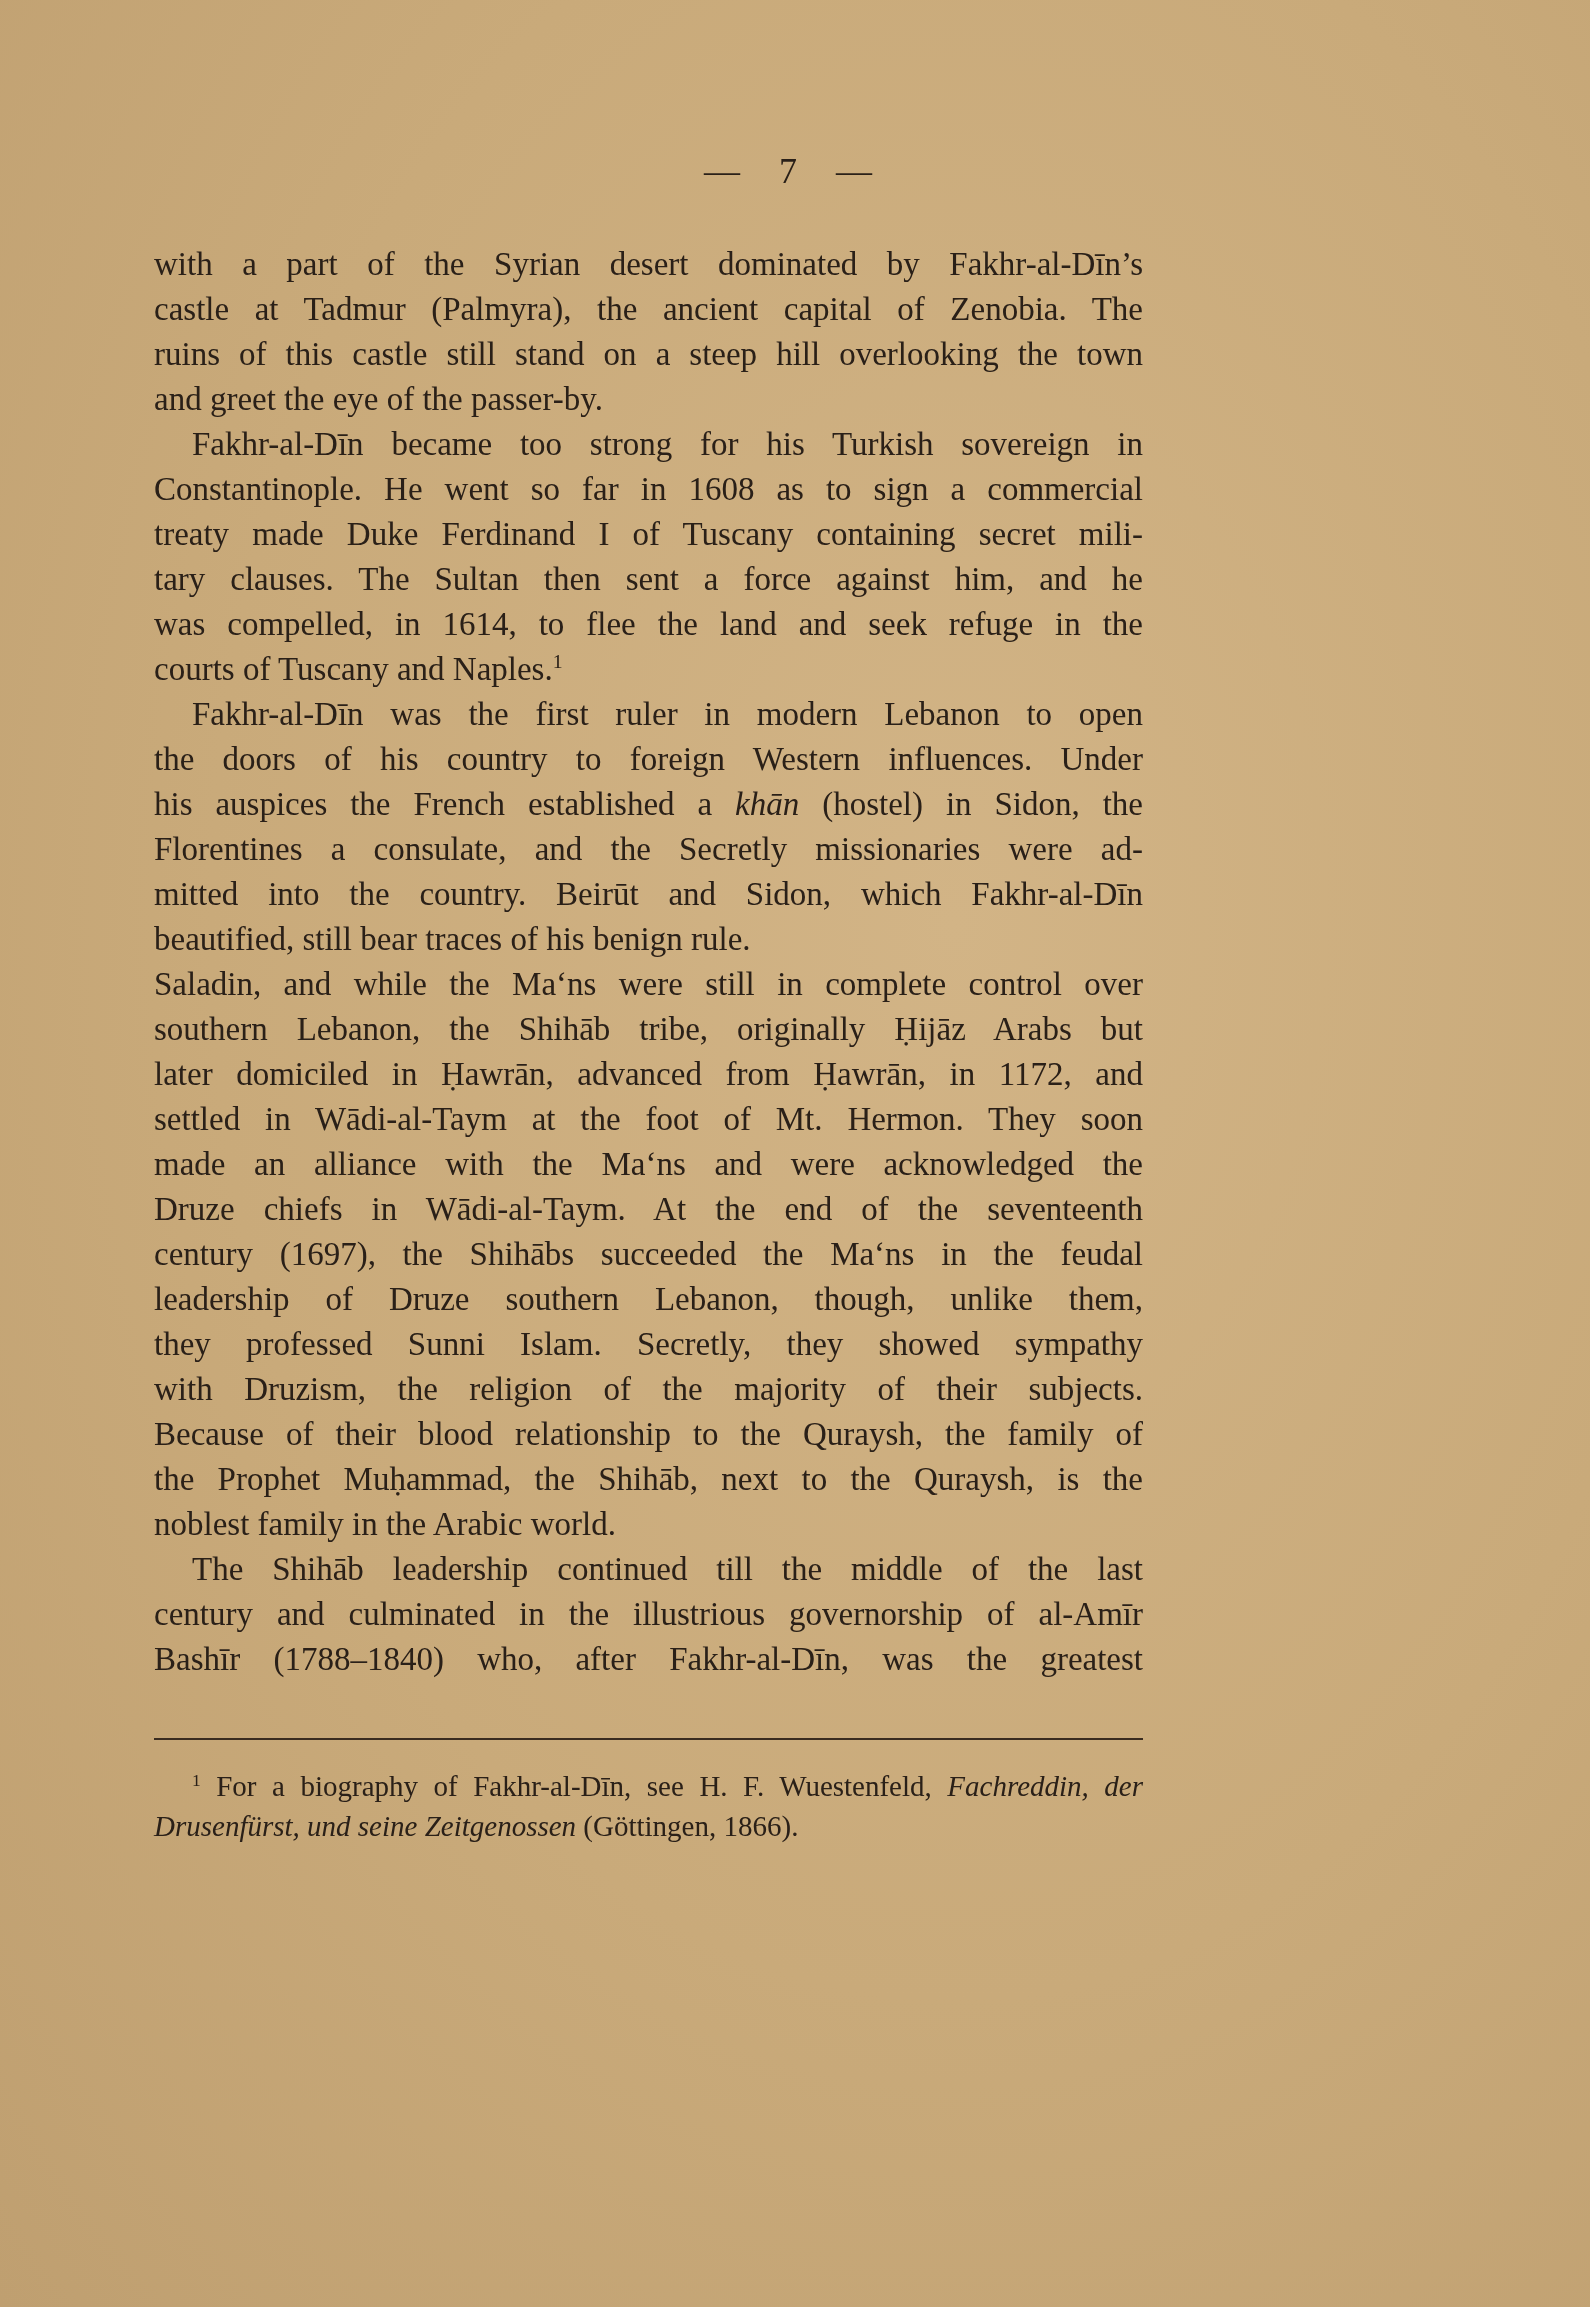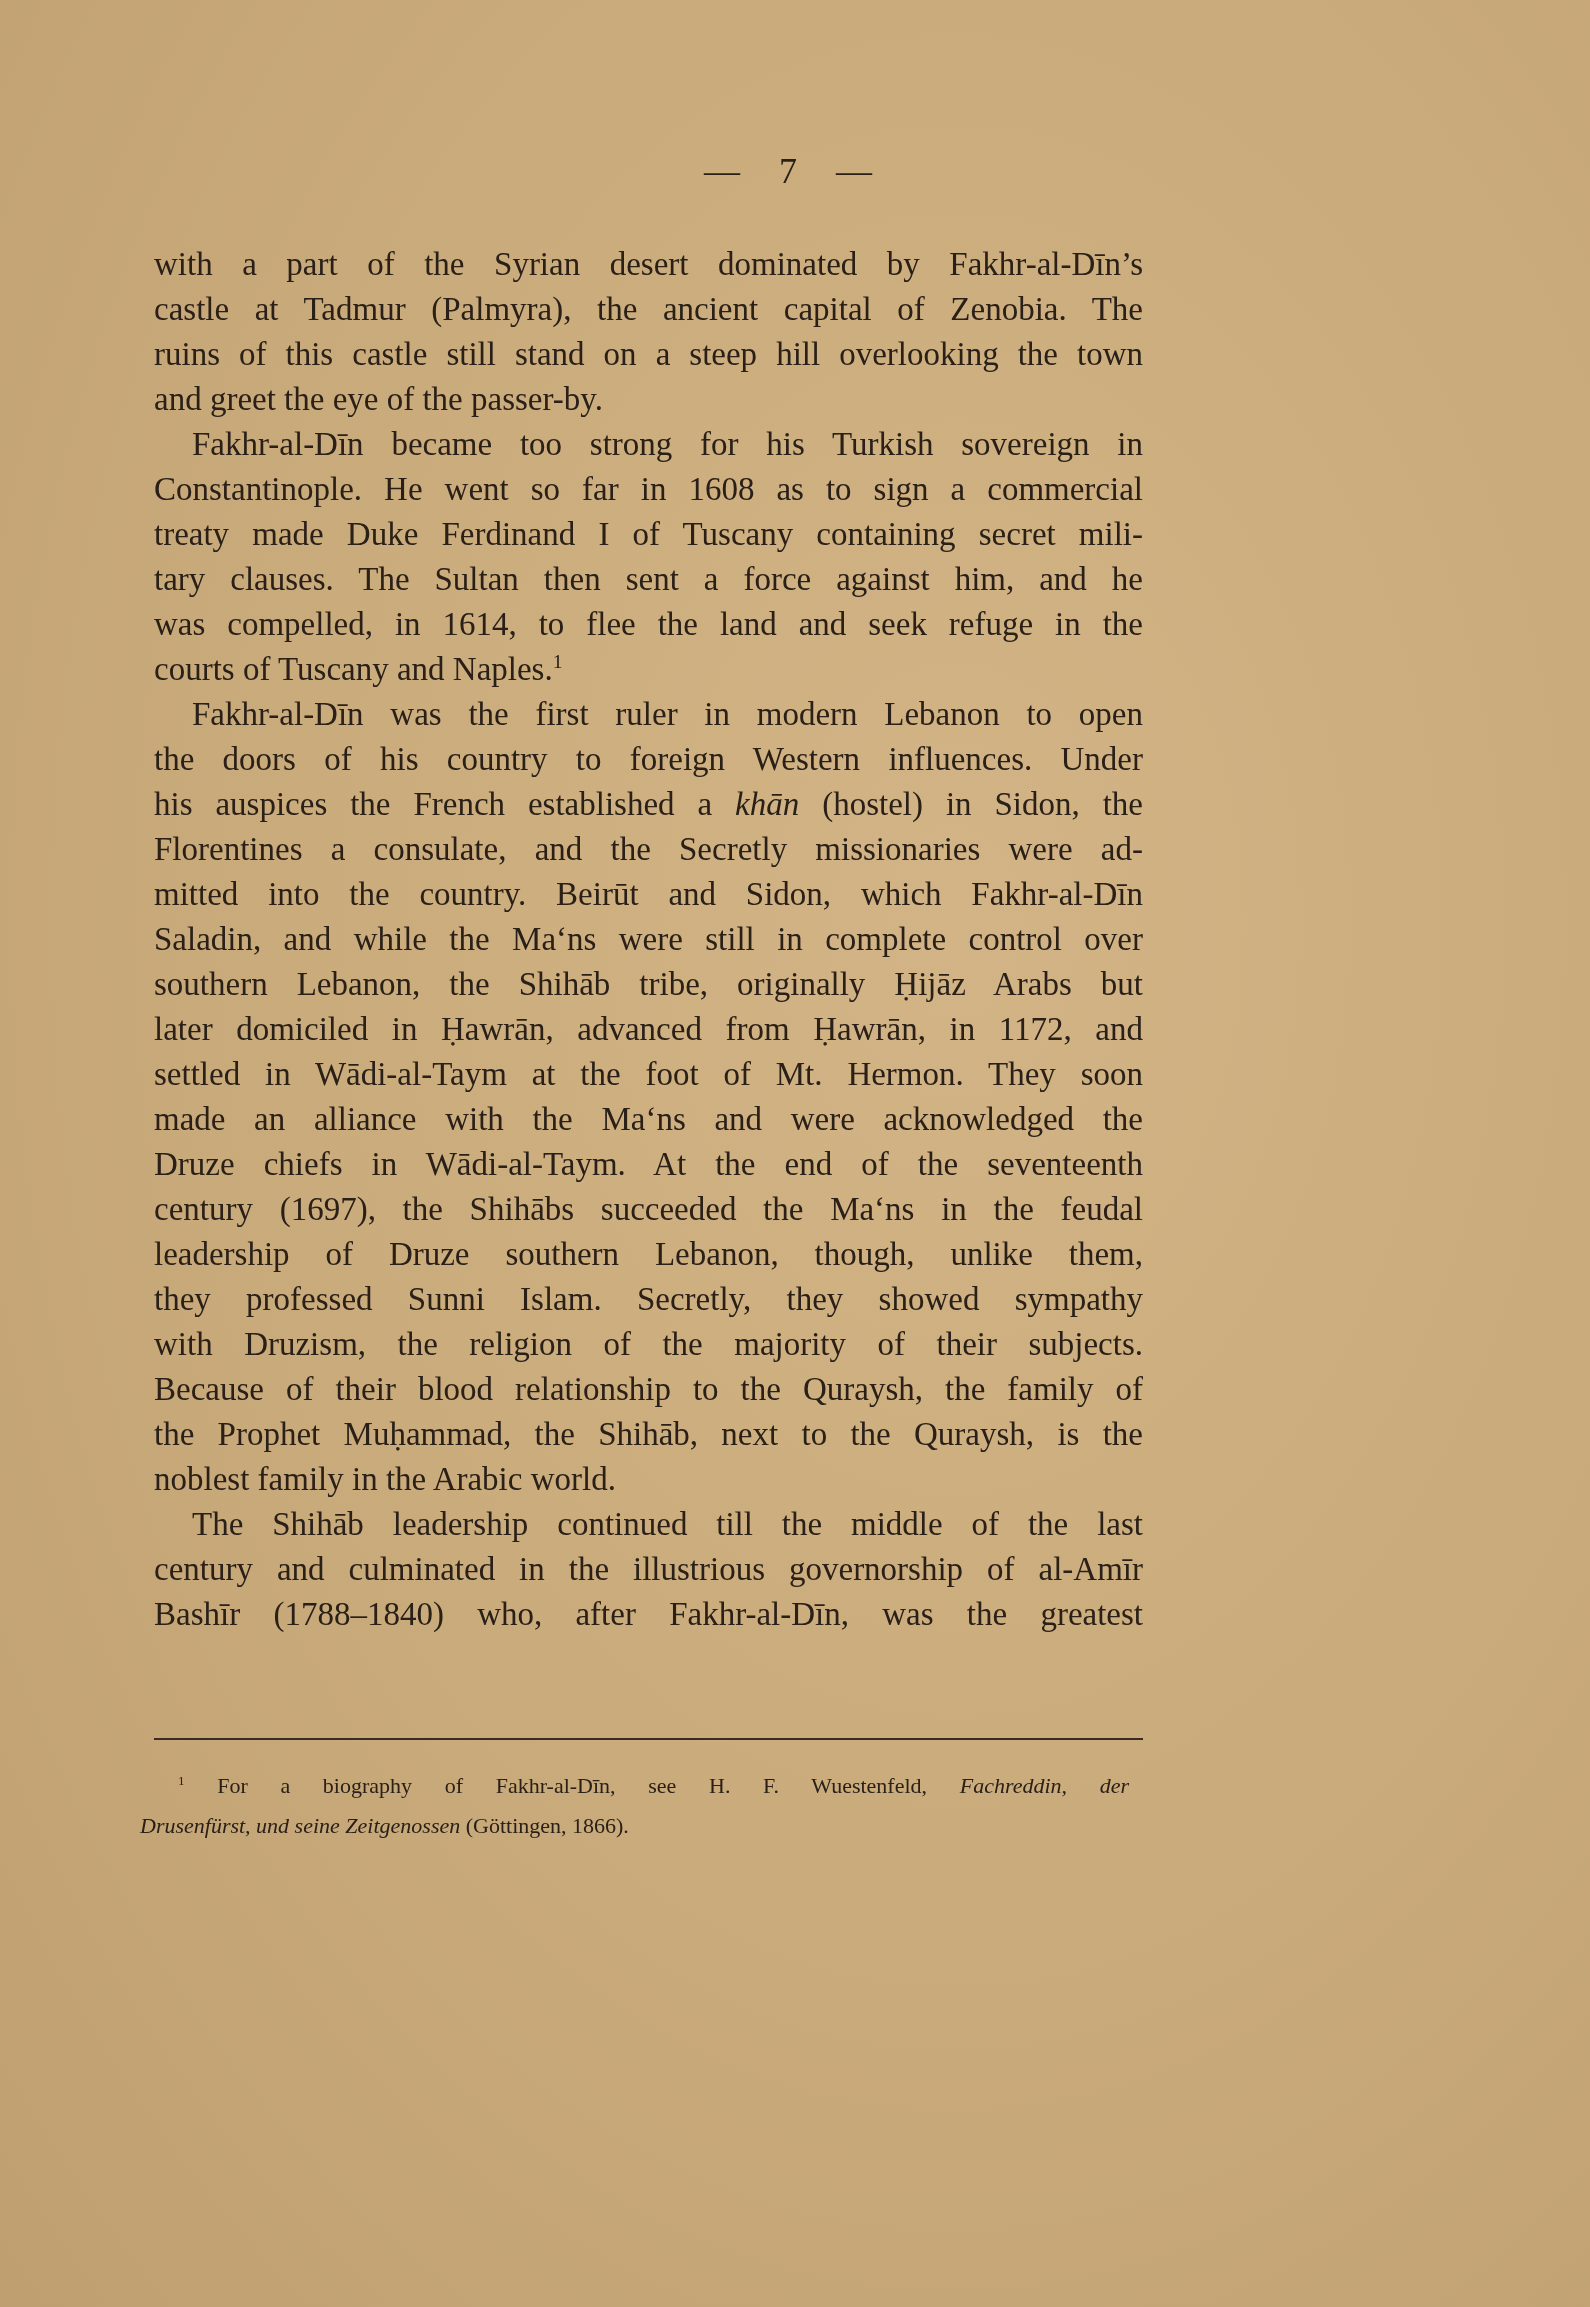--- a/index.html
+++ b/index.html
@@ -20,22 +20,22 @@
   }
   .line { display: block; white-space: nowrap; text-align: justify; text-align-last: justify; }
   .line.last { text-align-last: left; }
   .line.indent { padding-left: 38px; }
   .italic { font-style: italic; }
   .footnote-rule {
     position: absolute; left: 154px; top: 1738px; width: 989px;
     border-top: 2.5px solid #3a2c20;
   }
   .footnote {
-    position: absolute; left: 140px; top: 1766px; width: 989px;
-    font-size: 22px; line-height: 40px;
+    position: absolute; left: 154px; top: 1766px; width: 989px;
+    font-size: 29px; line-height: 40px;
   }
   sup { font-size: 0.6em; vertical-align: 0.6em; line-height: 0; }
 </style>
 </head>
 <body>
 
 <div class="page-number">— 7 —</div>
 
 <div class="body-text">
 
@@ -49,20 +49,21 @@
   <span class="line">treaty made Duke Ferdinand I of Tuscany containing secret mili-</span>
   <span class="line">tary clauses. The Sultan then sent a force against him, and he</span>
   <span class="line">was compelled, in 1614, to flee the land and seek refuge in the</span>
   <span class="line last"><span>courts of Tuscany and Naples.</span><sup>1</sup></span>
 
   <span class="line indent">Fakhr-al-Dīn was the first ruler in modern Lebanon to open</span>
   <span class="line">the doors of his country to foreign Western influences. Under</span>
   <span class="line"><span>his auspices the French established a </span><span class="italic">khān</span><span> (hostel) in Sidon, the</span></span>
   <span class="line">Florentines a consulate, and the Secretly missionaries were ad-</span>
   <span class="line">mitted into the country. Beirūt and Sidon, which Fakhr-al-Dīn</span>
+  <span class="line last">beautified, still bear traces of his benign rule.</span>
 
   <span class="line">Saladin, and while the Ma‘ns were still in complete control over</span>
   <span class="line">southern Lebanon, the Shihāb tribe, originally Ḥijāz Arabs but</span>
   <span class="line">later domiciled in Ḥawrān, advanced from Ḥawrān, in 1172, and</span>
   <span class="line">settled in Wādi-al-Taym at the foot of Mt. Hermon. They soon</span>
   <span class="line">made an alliance with the Ma‘ns and were acknowledged the</span>
   <span class="line">Druze chiefs in Wādi-al-Taym. At the end of the seventeenth</span>
   <span class="line">century (1697), the Shihābs succeeded the Ma‘ns in the feudal</span>
   <span class="line">leadership of Druze southern Lebanon, though, unlike them,</span>
   <span class="line">they professed Sunni Islam. Secretly, they showed sympathy</span>

